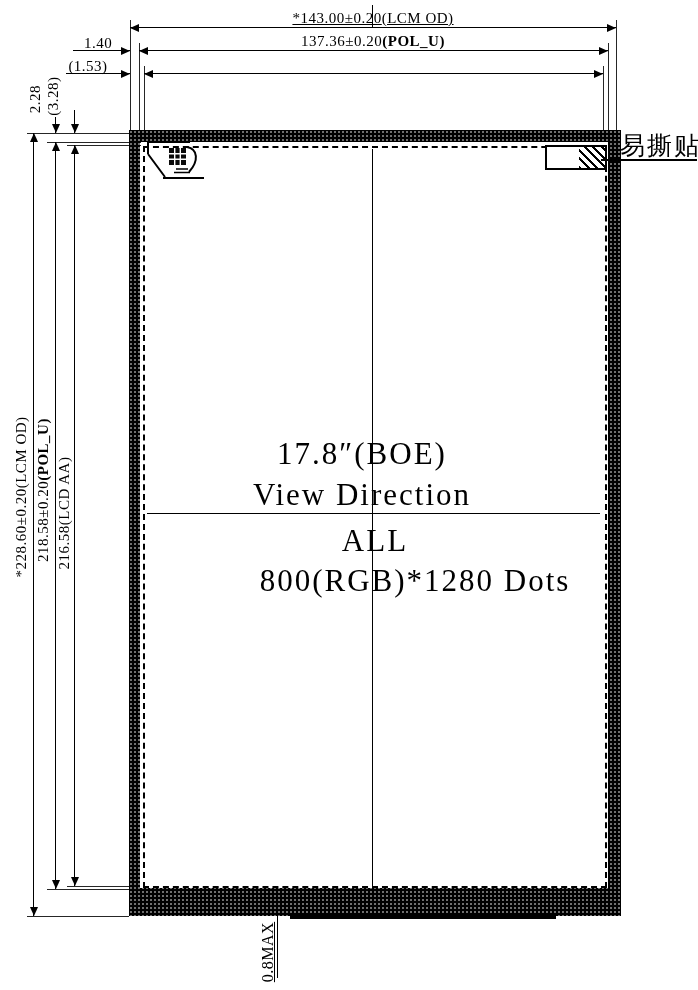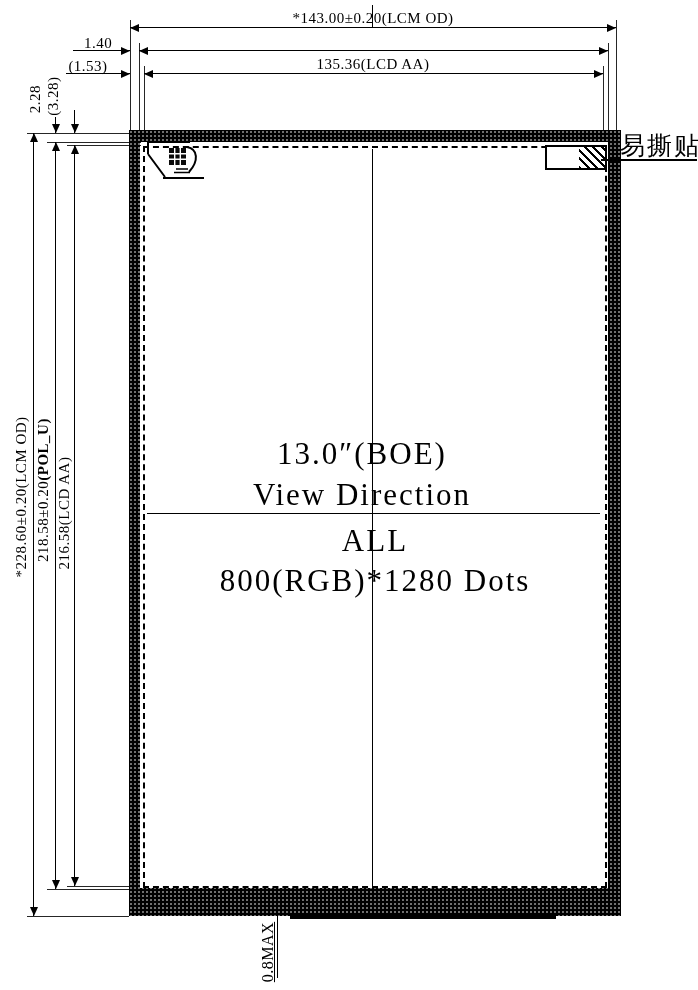--- a/index.html
+++ b/index.html
@@ -62,39 +62,39 @@
   <div class="ext" style="left:130px;top:20px;width:1px;height:110px;"></div>
   <div class="ext" style="left:139px;top:43px;width:1px;height:87px;"></div>
   <div class="ext" style="left:144px;top:66px;width:1px;height:64px;"></div>
   <div class="ext" style="left:616px;top:20px;width:1px;height:110px;"></div>
   <div class="ext" style="left:608px;top:43px;width:1px;height:87px;"></div>
   <div class="ext" style="left:603px;top:66px;width:1px;height:64px;"></div>
 
   <div class="line" style="left:130px;top:27px;width:486px;height:1px;"></div>
   <div class="arr l" style="left:130px;top:23.5px;"></div>
   <div class="arr r" style="left:607px;top:23.5px;"></div>
-  <div class="dimtext ctr" style="left:129px;top:11px;width:488px;">
+  <div class="dimtext ctr" style="left:129px;top:11px;width:488px;text-decoration:underline;">
     <span>*143.00±0.20</span><span>(LCM OD)</span>
   </div>
 
   <div class="line" style="left:73px;top:50px;width:57px;height:1px;"></div>
   <div class="arr r" style="left:121px;top:46.5px;"></div>
   <div class="line" style="left:139px;top:50px;width:469px;height:1px;"></div>
   <div class="arr l" style="left:139px;top:46.5px;"></div>
   <div class="arr r" style="left:599px;top:46.5px;"></div>
+  <div class="dimtext ctr" style="left:129px;top:34px;width:488px;">
+    <span>137.36±0.20</span><span class="b">(POL_U)</span>
+  </div>
   <div class="dimtext ctr" style="left:66px;top:36px;width:64px;">1.40</div>
 
   <div class="line" style="left:66px;top:73px;width:64px;height:1px;"></div>
   <div class="arr r" style="left:121px;top:69.5px;"></div>
   <div class="line" style="left:144px;top:73px;width:459px;height:1px;"></div>
   <div class="arr l" style="left:144px;top:69.5px;"></div>
   <div class="arr r" style="left:594px;top:69.5px;"></div>
-  <div class="dimtext ctr" style="left:129px;top:57px;width:488px;">
-    <span>135.36</span><span>(LCD AA)</span>
-  </div>
   <div class="dimtext ctr" style="left:56px;top:59px;width:64px;">(1.53)</div>
 
   <div class="ext" style="left:27px;top:133px;width:102px;height:1px;"></div>
   <div class="ext" style="left:47px;top:142px;width:94px;height:1px;"></div>
   <div class="ext" style="left:67px;top:145px;width:74px;height:1px;"></div>
   <div class="ext" style="left:67px;top:886px;width:62px;height:1px;"></div>
   <div class="ext" style="left:47px;top:889px;width:82px;height:1px;"></div>
   <div class="ext" style="left:27px;top:916px;width:102px;height:1px;"></div>
 
   <div class="line" style="left:33px;top:133px;width:1px;height:783px;"></div>
@@ -117,18 +117,18 @@
   <div class="line" style="left:74px;top:145px;width:1px;height:741px;"></div>
   <div class="arr u" style="left:70.5px;top:145px;"></div>
   <div class="arr d" style="left:70.5px;top:877px;"></div>
   <div class="line" style="left:74px;top:110px;width:1px;height:23px;"></div>
   <div class="arr d" style="left:70.5px;top:124px;"></div>
   <div class="dimtext rot" style="left:64px;top:513px;">
     <span>216.58</span><span>(LCD AA)</span>
   </div>
   <div class="dimtext rot" style="left:53px;top:96px;">(3.28)</div>
 
-  <div class="spec" style="top:438px;transform:translateX(-13px);">13.0″(BOE)</div>
+  <div class="spec" style="top:438px;transform:translateX(-13px);">17.8″(BOE)</div>
   <div class="spec" style="top:525px;">ALL</div>
   <div class="spec" style="top:479px;transform:translateX(-13px);">View Direction</div>
-  <div class="spec" style="top:565px;">800(RGB)*1280 Dots</div>
+  <div class="spec" style="top:565px;margin-left:40px;">800(RGB)*1280 Dots</div>
 
 </div>
 
 </body></html>

